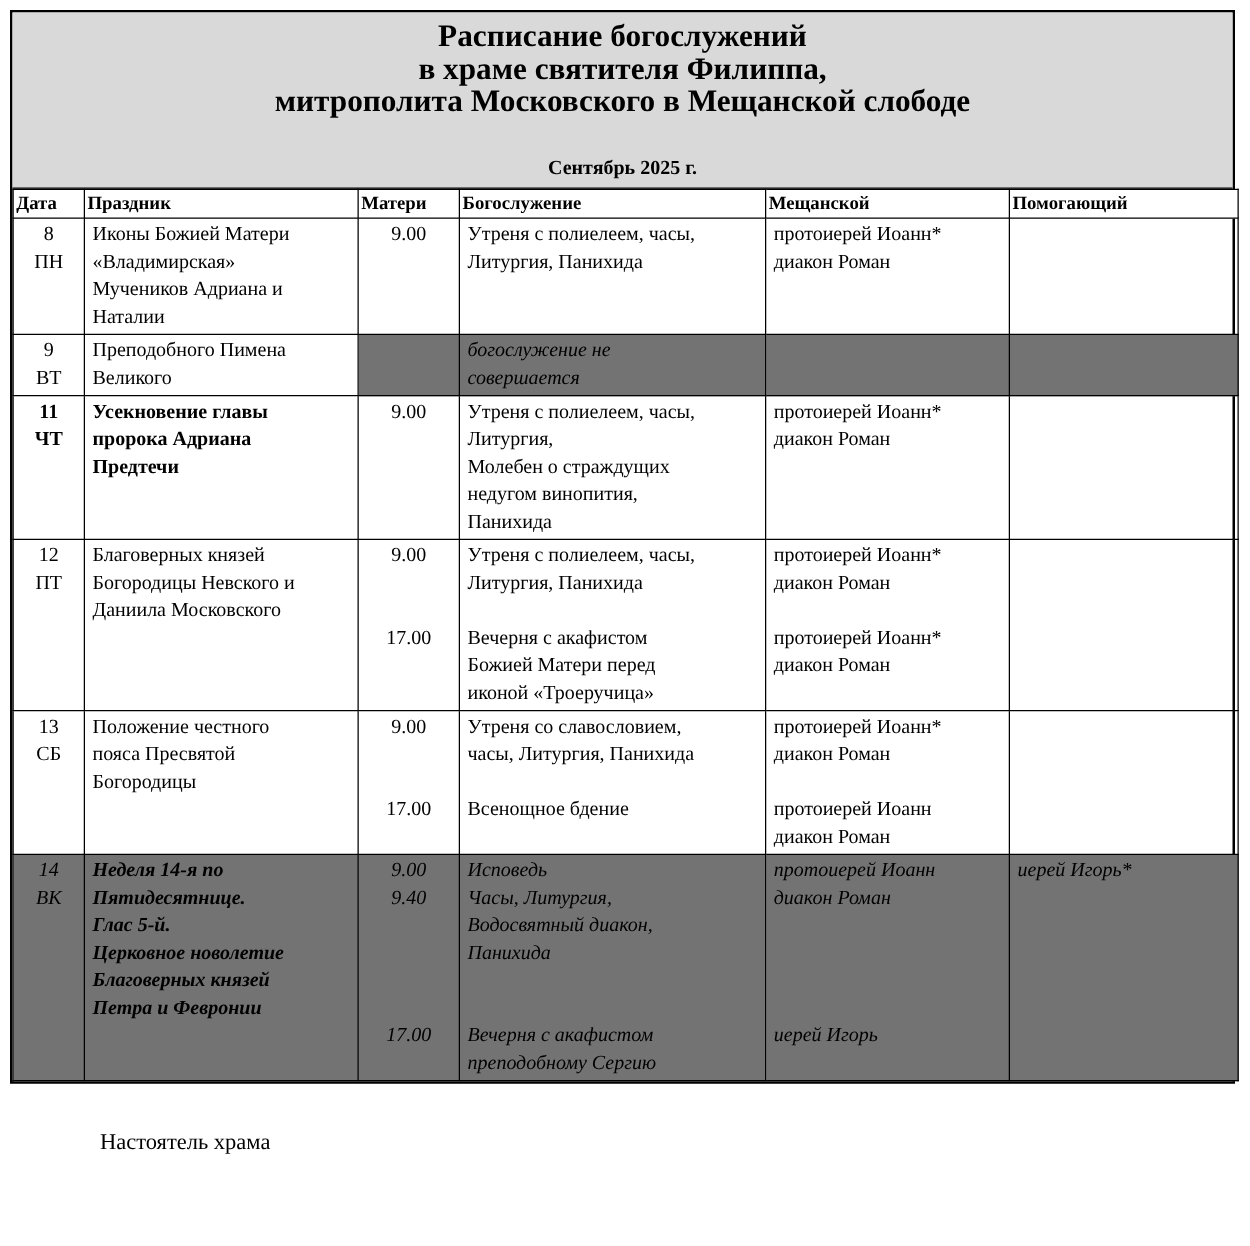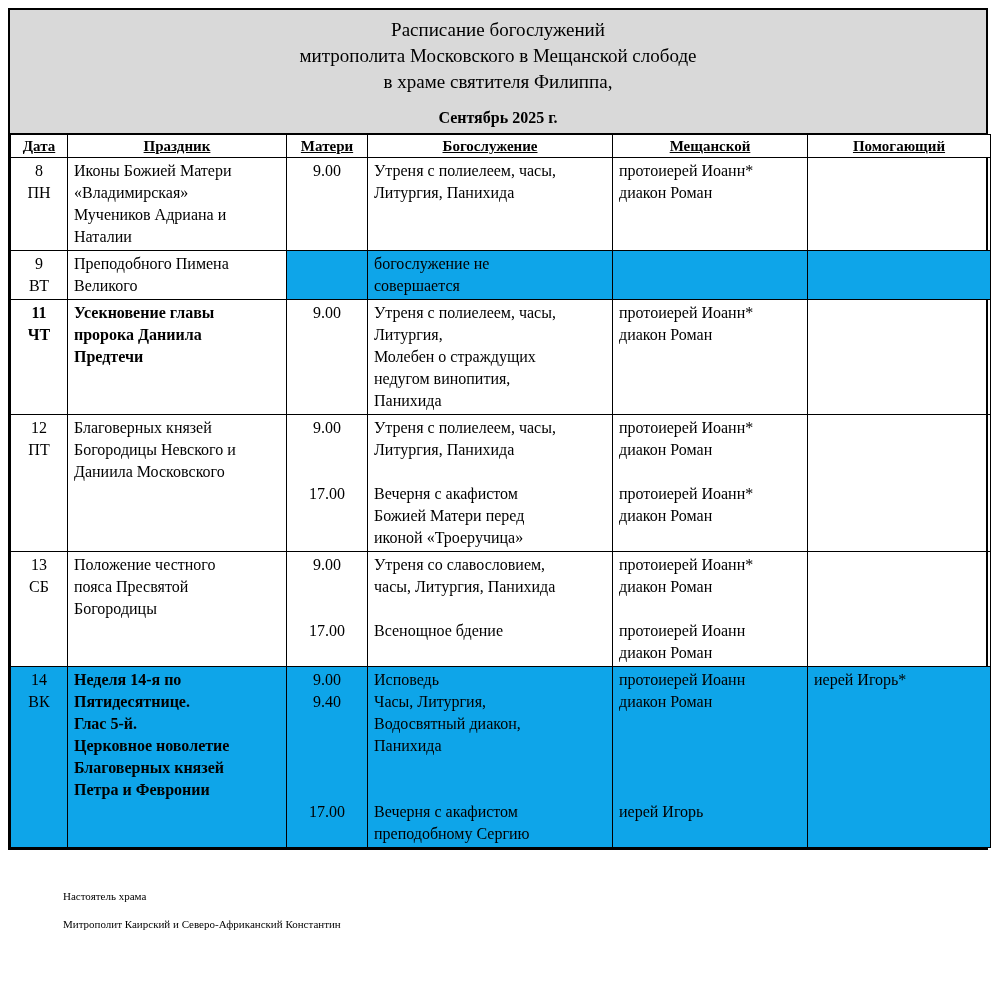--- a/index.html
+++ b/index.html
@@ -10,61 +10,60 @@
     color: #000000;
   }
   .doc { padding: 8px 8px 0 8px; }
   .frame { border: 2px solid #000; width: 980px; box-sizing: border-box; }
   .title-block {
     background: #d9d9d9;
     text-align: center;
     padding: 7px 0 5px 0;
     border-bottom: 1px solid #000;
   }
-  .title-line { font-weight: normal; font-size: 19px; line-height: 26px; }
-  .title-month { font-weight: bold; font-size: 16px; line-height: 20px; margin-top: 13px; }
+  .title-line { font-weight: bold; font-size: 25px; line-height: 26px; }
+  .title-month { font-weight: bold; font-size: 16px; line-height: 20px; margin-top: 30px; }
   table.schedule {
     border-collapse: collapse;
     table-layout: fixed;
     width: 100%;
   }
   table.schedule th, table.schedule td {
     border: 1px solid #000;
     vertical-align: top;
     box-sizing: border-box;
   }
   table.schedule th {
     font-weight: bold;
     font-size: 15px;
     line-height: 20px;
-    text-align: center;
+    text-align: left;
     padding: 1px 2px;
     background: #ffffff;
-    text-decoration: underline;
   }
   table.schedule td {
     font-size: 16px;
     padding: 2px 6px;
   }
   td.col-date, td.col-time { text-align: center; padding: 2px 2px; }
-  td.shaded { background: #0ea5e9; }
+  td.shaded { background: #737373; font-style: italic; }
   td.bold { font-weight: bold; }
   .line { min-height: 22px; line-height: 22px; white-space: nowrap; overflow: visible; }
-  .footer { margin: 32px 0 0 55px; font-size: 11px; }
+  .footer { margin: 32px 0 0 72px; font-size: 18px; }
   .footer .footer-line { line-height: 28px; }
 </style>
 </head>
 <body>
 
 <div class="doc">
   <div class="frame">
     <div class="title-block">
       <div class="title-line">Расписание богослужений</div>
+      <div class="title-line">в храме святителя Филиппа,</div>
       <div class="title-line">митрополита Московского в Мещанской слободе</div>
-      <div class="title-line">в храме святителя Филиппа,</div>
       <div class="title-month">Сентябрь 2025 г.</div>
     </div>
     <table class="schedule">
       <colgroup>
         <col style="width:57px">
         <col style="width:219px">
         <col style="width:81px">
         <col style="width:245px">
         <col style="width:195px">
         <col style="width:183px">
@@ -121,21 +120,21 @@
             <td class="col-clergy shaded"></td>
             <td class="col-helper shaded"></td>
           </tr>
           <tr>
             <td class="col-date bold">
               <div class="line">11</div>
               <div class="line">ЧТ</div>
             </td>
             <td class="col-feast bold">
               <div class="line">Усекновение главы</div>
-              <div class="line">пророка Даниила</div>
+              <div class="line">пророка Адриана</div>
               <div class="line">Предтечи</div>
             </td>
             <td class="col-time">
               <div class="line">9.00</div>
             </td>
             <td class="col-service">
               <div class="line">Утреня с полиелеем, часы,</div>
               <div class="line">Литургия,</div>
               <div class="line">Молебен о страждущих</div>
               <div class="line">недугом винопития,</div>
@@ -254,15 +253,14 @@
             </td>
             <td class="col-helper shaded">
               <div class="line">иерей Игорь*</div>
             </td>
           </tr>
         </tbody>
     </table>
   </div>
   <div class="footer">
     <div class="footer-line">Настоятель храма</div>
-    <div class="footer-line">Митрополит Каирский и Северо-Африканский Константин</div>
   </div>
 </div>
 
 </body></html>

